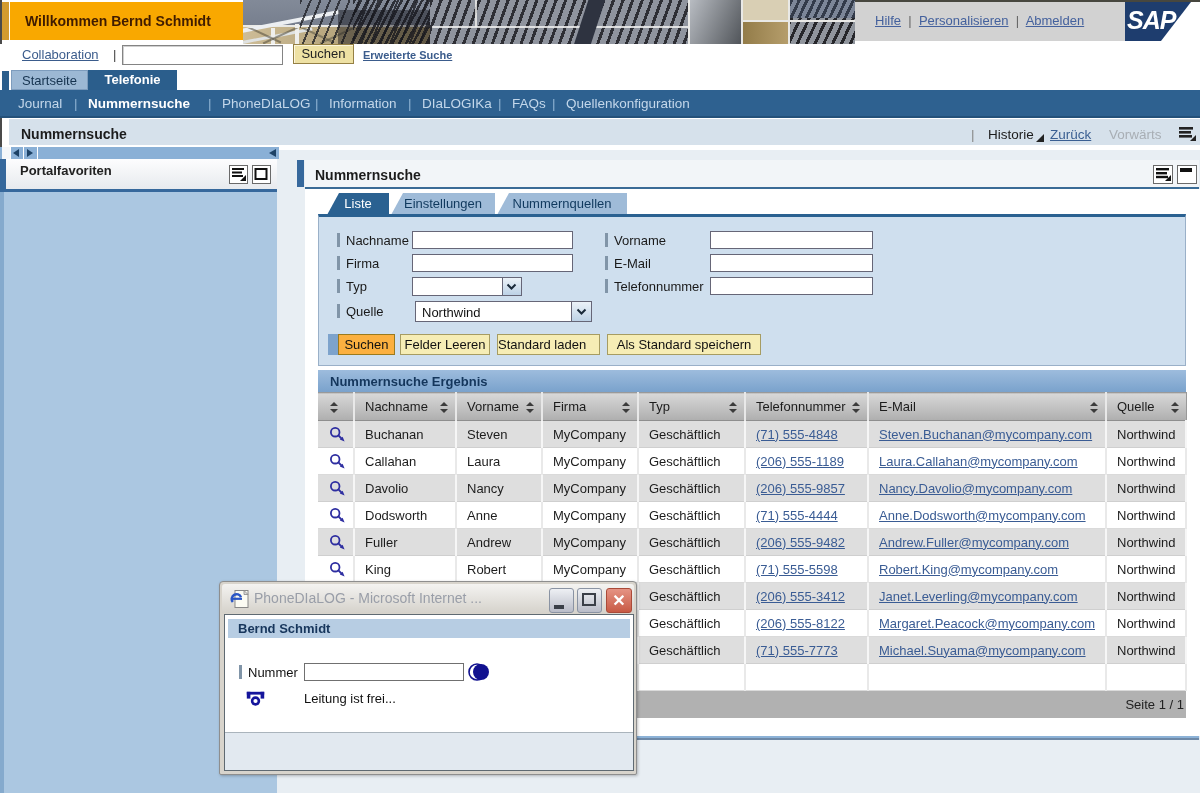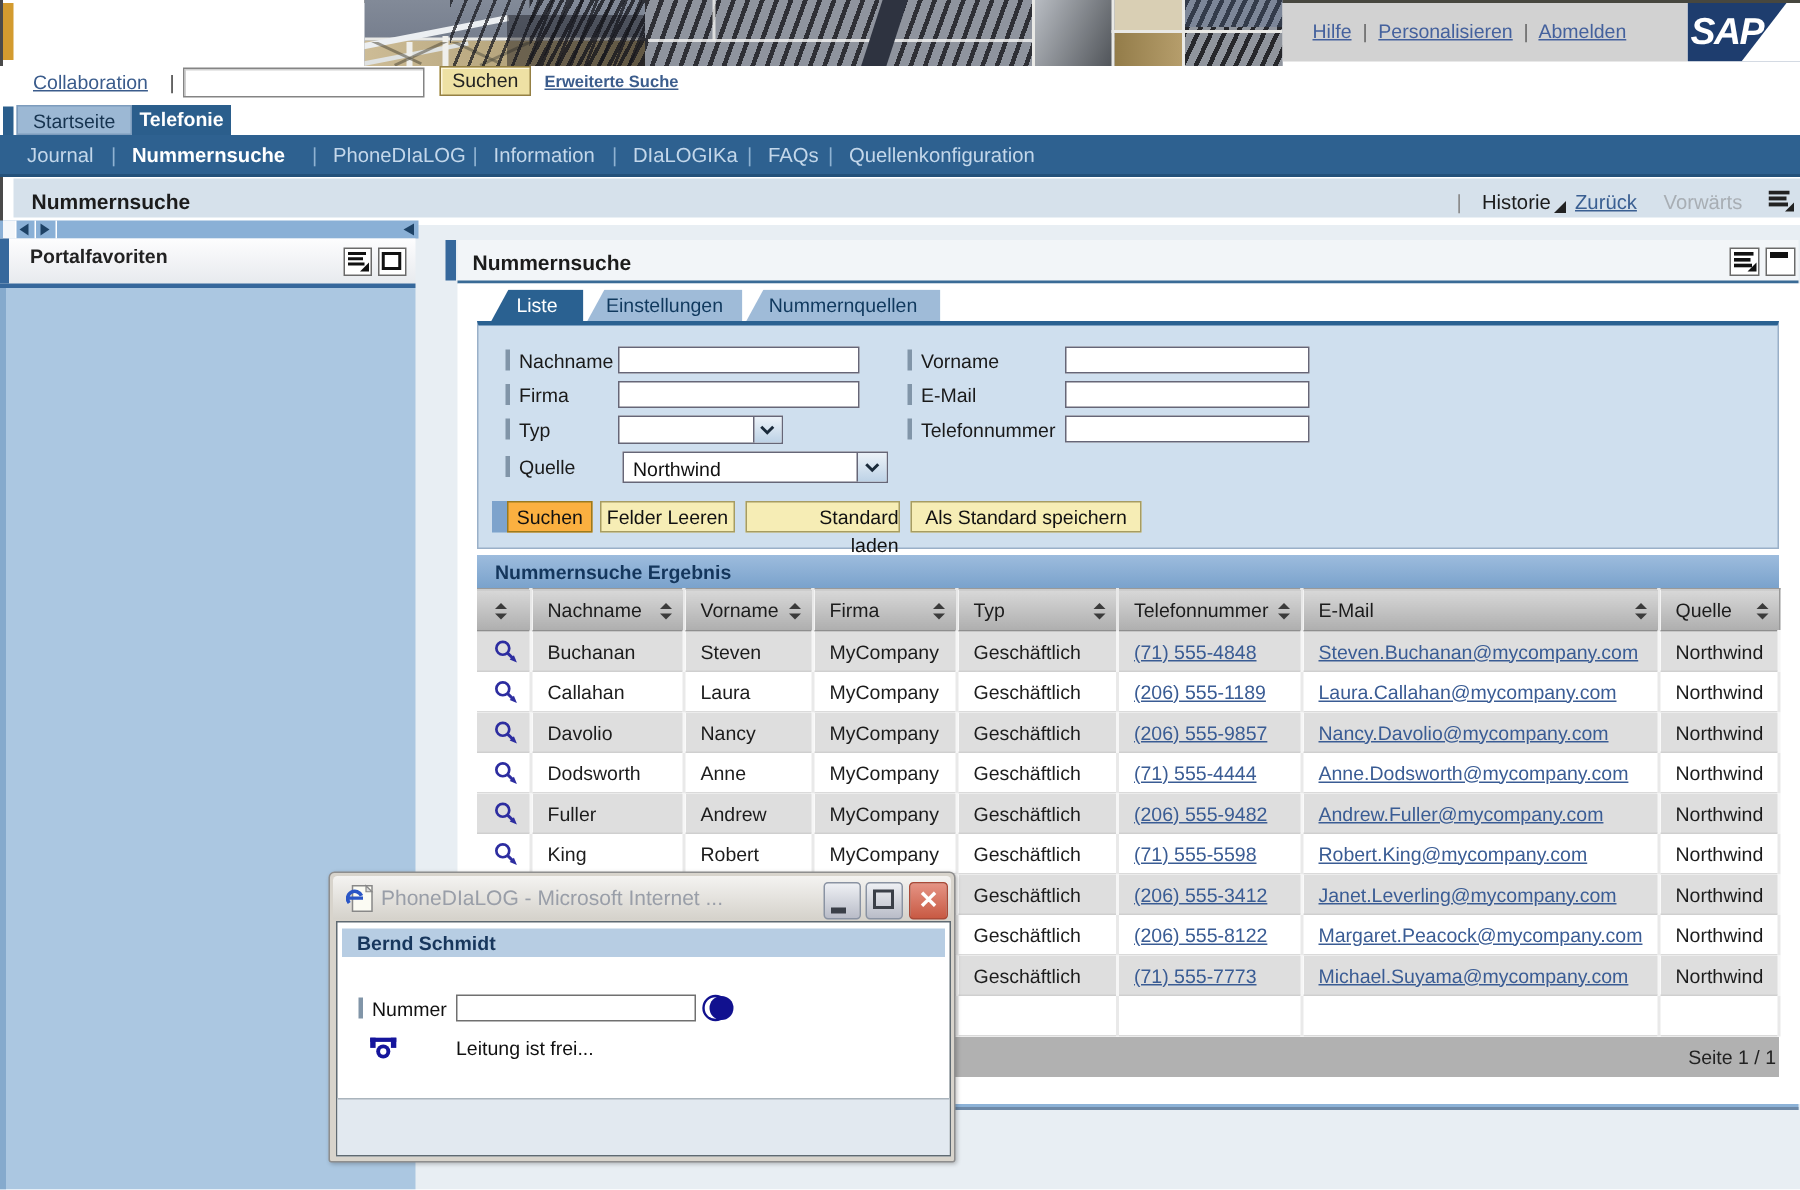--- a/index.html
+++ b/index.html
@@ -25,20 +25,23 @@
 <body>
 
 <div class="abs" id="masthead" style="left:0;top:0;width:1200px;height:44px;background:#fff;">
 
   <div class="abs" style="left:243px;top:0;width:957px;height:2px;background:#47473f;"></div>
 
   <div class="abs" style="left:0;top:0;width:2px;height:44px;background:#4a4a4a;"></div>
 
   <div class="abs" style="left:2px;top:2px;width:7px;height:38px;background:#d39b2f;"></div>
 
+  <div class="abs" style="left:10px;top:2px;width:233px;height:38px;background:#f9a800;">
+    <div class="abs" style="left:15px;top:11px;font-size:14px;font-weight:bold;color:#401c00;">Willkommen Bernd Schmidt</div>
+  </div>
 
   <div class="abs" id="banner" style="left:243px;top:0;width:612px;height:44px;background:linear-gradient(#828a98,#6f7787);overflow:hidden;">
 
     <div class="abs" style="left:0;top:27px;width:280px;height:17px;background:linear-gradient(90deg,#cdbc96,#a5946a 60%,#86764e);"></div>
     <div class="abs" style="left:280px;top:27px;width:220px;height:17px;background:linear-gradient(90deg,#86764e,#6b5c3c);"></div>
 
     <div class="abs" style="left:0;top:25px;width:500px;height:2px;background:#e9e9e6;"></div>
 
     <div class="abs" style="left:-8px;top:20px;width:105px;height:4px;background:#eceff2;transform:rotate(-11deg);"></div>
     <div class="abs" style="left:-20px;top:36px;width:90px;height:3px;background:#dfe2e2;transform:rotate(-11deg);"></div>
@@ -98,21 +101,21 @@
   <a class="abs" style="left:22px;top:3px;font-size:13px;color:#3b5c8c;">Collaboration</a>
   <span class="abs" style="left:113px;top:3px;font-size:13px;color:#444;">|</span>
   <input class="abs" style="left: 122px; top: 1px; width: 161px; height: 20px; border: 1px solid rgb(132, 132, 132); box-shadow: rgba(120, 120, 120, 0.35) 1px 1px 0px inset; background: rgb(255, 255, 255);">
   <div class="abs" style="left:293px;top:0px;width:61px;height:20px;background:#eee1a4;border:1px solid #958044;box-shadow:inset 1px 1px 0 #fcf6dd;text-align:center;font-size:13px;color:#222;line-height:18px;">Suchen</div>
   <a class="abs" style="left:363px;top:5px;font-size:11px;font-weight:bold;color:#3b5c8c;">Erweiterte Suche</a>
 </div>
 
 <div class="abs" style="left:0;top:70px;width:1200px;height:20px;background:#fff;">
   <div class="abs" style="left:2px;top:1px;width:7px;height:19px;background:#2b5e8c;"></div>
   <div class="abs" style="left:11px;top:0;width:77px;height:20px;background:#9cb8d4;border:1px solid #7d9cbd;text-align:center;font-size:13px;color:#16334f;line-height:19px;">Startseite</div>
-  <div class="abs" style="left:88px;top:0;width:66px;height:20px;background:#2b5e8c;text-align:center;font-size:13px;font-weight:bold;color:#fff;line-height:19px;">Telefonie</div>
+  <div class="abs" style="left:88px;top:0;width:89px;height:20px;background:#2b5e8c;text-align:center;font-size:13px;font-weight:bold;color:#fff;line-height:19px;">Telefonie</div>
 </div>
 
 <div class="abs" style="left:0;top:90px;width:1200px;height:28px;background:#2e6190;border-bottom:2px solid #24517a;font-size:13.5px;color:#c3d7ea;">
   <div class="abs" style="left:18px;top:6px;">Journal</div>
   <div class="abs" style="left:74px;top:6px;color:#8fb2d2;">|</div>
   <div class="abs" style="left:88px;top:6px;color:#fff;font-weight:bold;">Nummernsuche</div>
   <div class="abs" style="left:208px;top:6px;color:#8fb2d2;">|</div>
   <div class="abs" style="left:222px;top:6px;">PhoneDIaLOG</div>
   <div class="abs" style="left:315px;top:6px;color:#8fb2d2;">|</div>
   <div class="abs" style="left:329px;top:6px;">Information</div>
@@ -237,21 +240,21 @@
       <div class="abs" style="left:286px;top:39px;width:3px;height:14px;background:#8195a8;"></div>
       <div class="abs" style="left:295px;top:39px;font-size:13px;color:#1a1a1a;">E-Mail</div>
       <input class="abs" style="left: 391px; top: 37px; width: 163px; height: 18px; border: 1px solid rgb(102, 102, 119); background: rgb(255, 255, 255);">
       <div class="abs" style="left:286px;top:62px;width:3px;height:14px;background:#8195a8;"></div>
       <div class="abs" style="left:295px;top:62px;font-size:13px;color:#1a1a1a;">Telefonnummer</div>
       <input class="abs" style="left: 391px; top: 60px; width: 163px; height: 18px; border: 1px solid rgb(102, 102, 119); background: rgb(255, 255, 255);">
 
       <div class="abs" style="left:9px;top:117px;width:10px;height:21px;background:#7da3cc;"></div>
       <div class="abs" style="left:19px;top:117px;width:57px;height:21px;background:#fbb040;border:1px solid #9a7a1e;font-size:13px;color:#111;text-align:center;line-height:19px;">Suchen</div>
       <div class="abs" style="left:81px;top:117px;width:90px;height:21px;background:#f6edb5;border:1px solid #a69c62;font-size:13px;color:#111;text-align:center;line-height:19px;">Felder Leeren</div>
-      <div class="abs" style="left:178px;top:117px;width:103px;height:21px;background:#f6edb5;border:1px solid #a69c62;font-size:13px;color:#111;text-align:right;line-height:19px;padding-left:24px;">Standard laden</div>
+      <div class="abs" style="left:178px;top:117px;width:103px;height:21px;background:#f6edb5;border:1px solid #a69c62;font-size:13px;color:#111;text-align:left;line-height:19px;">Standard laden</div>
       <div class="abs" style="left:288px;top:117px;width:154px;height:21px;background:#f6edb5;border:1px solid #a69c62;font-size:13px;color:#111;text-align:center;line-height:19px;">Als Standard speichern</div>
     </div>
 
     <div class="abs" style="left:13px;top:181px;width:868px;height:22px;background:linear-gradient(#9dbcdd,#7aa2cc);">
       <div class="abs" style="left:12px;top:4px;font-size:13px;font-weight:bold;color:#14365c;">Nummernsuche Ergebnis</div>
     </div>
 
     <div id="tableholder" class="abs" style="left:13px;top:203px;width:868px;height:324px;">
       <table style="border-collapse:collapse;width:868px;table-layout:fixed;font-size:13px;color:#1c1c1c;">
         <colgroup>

